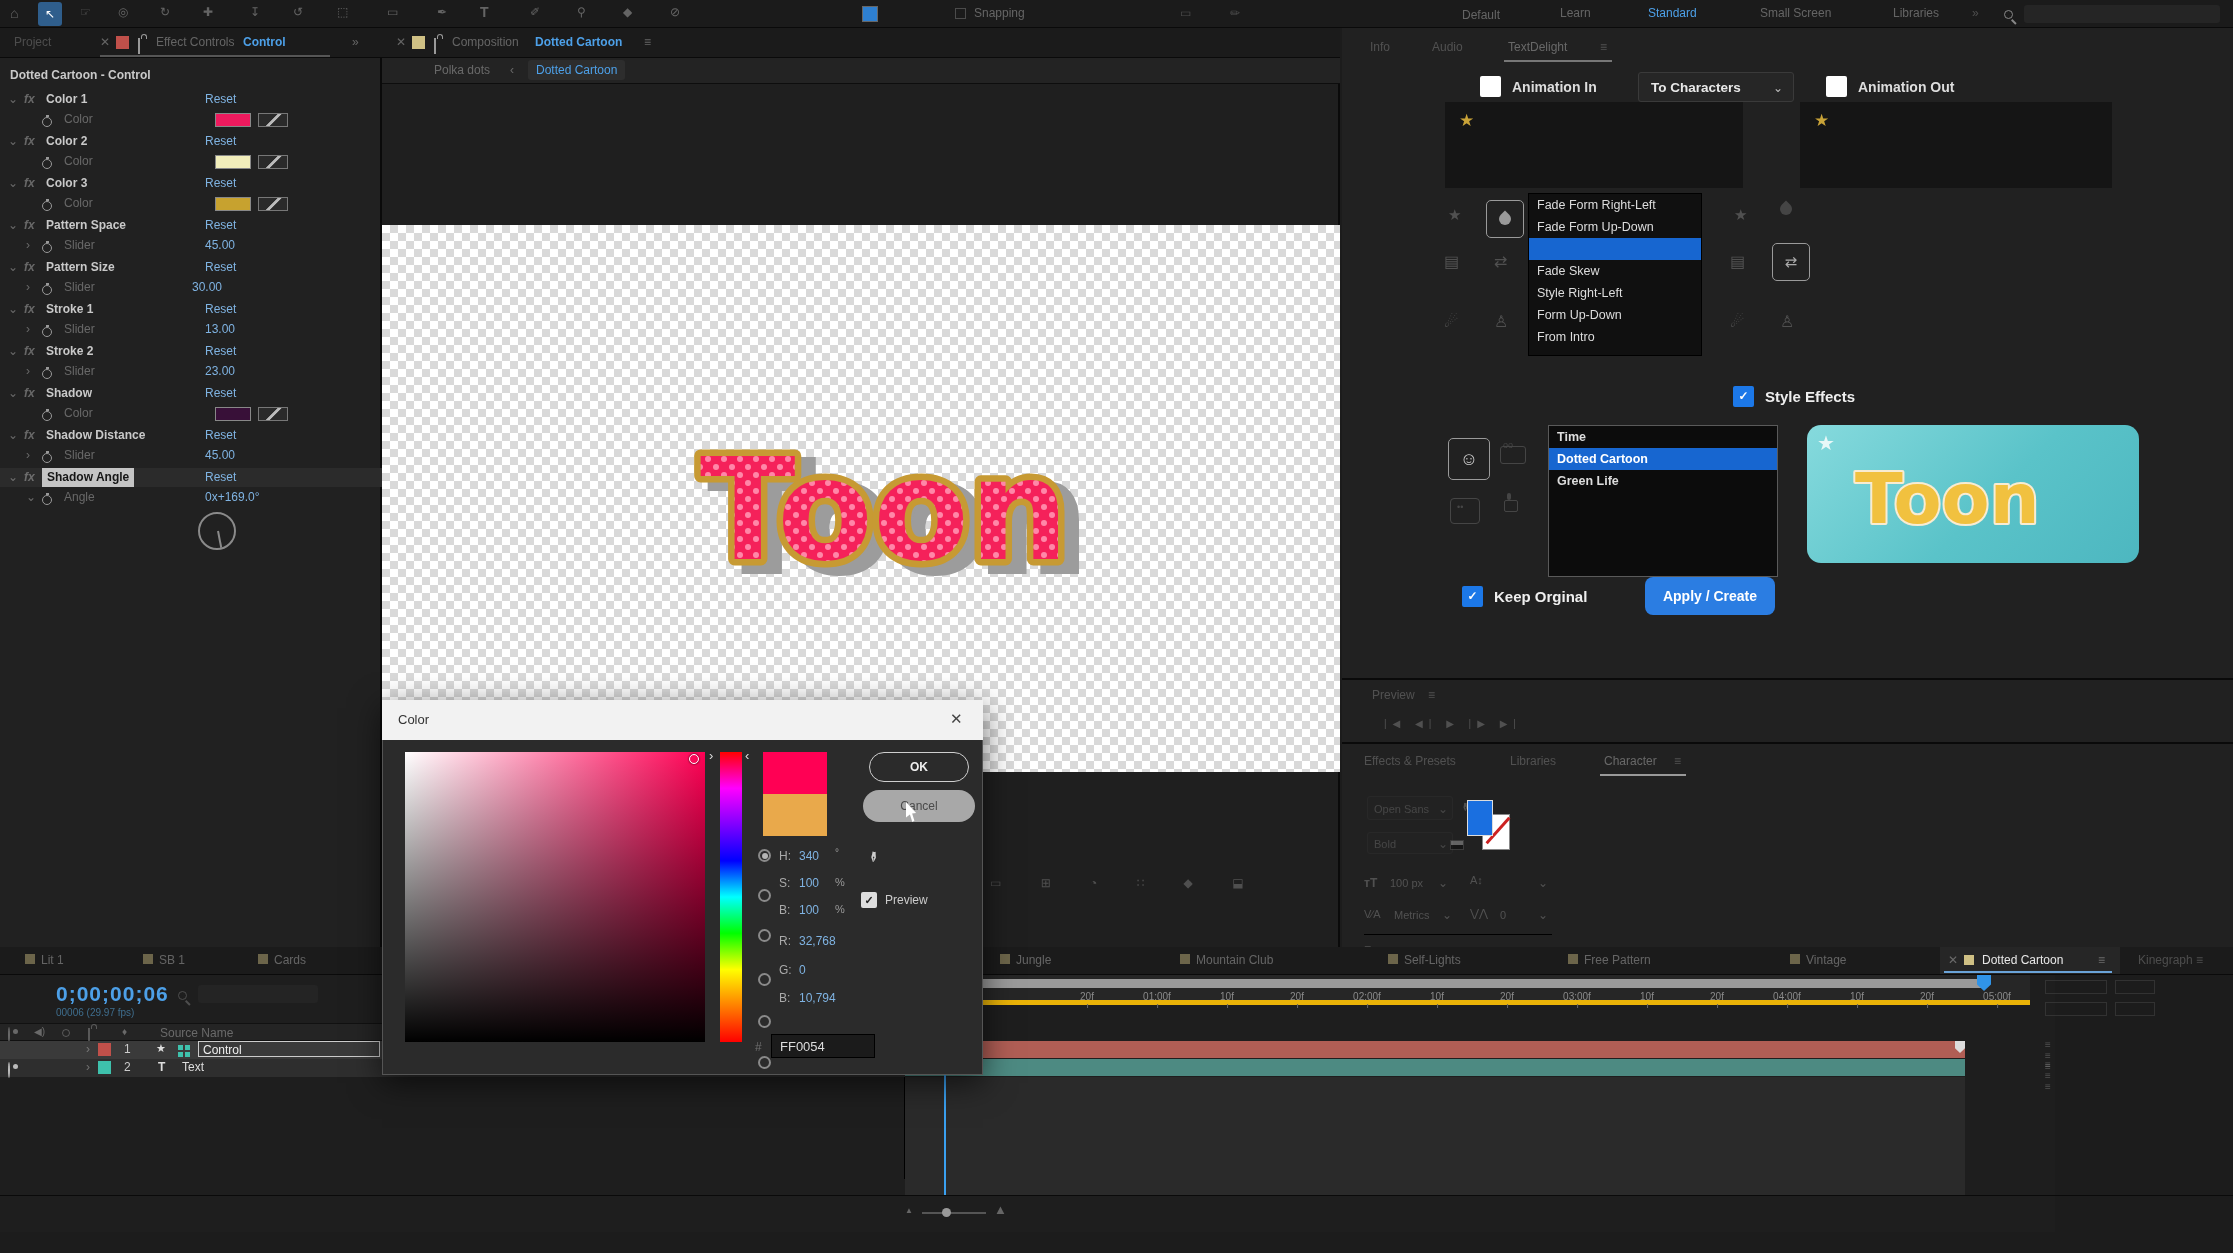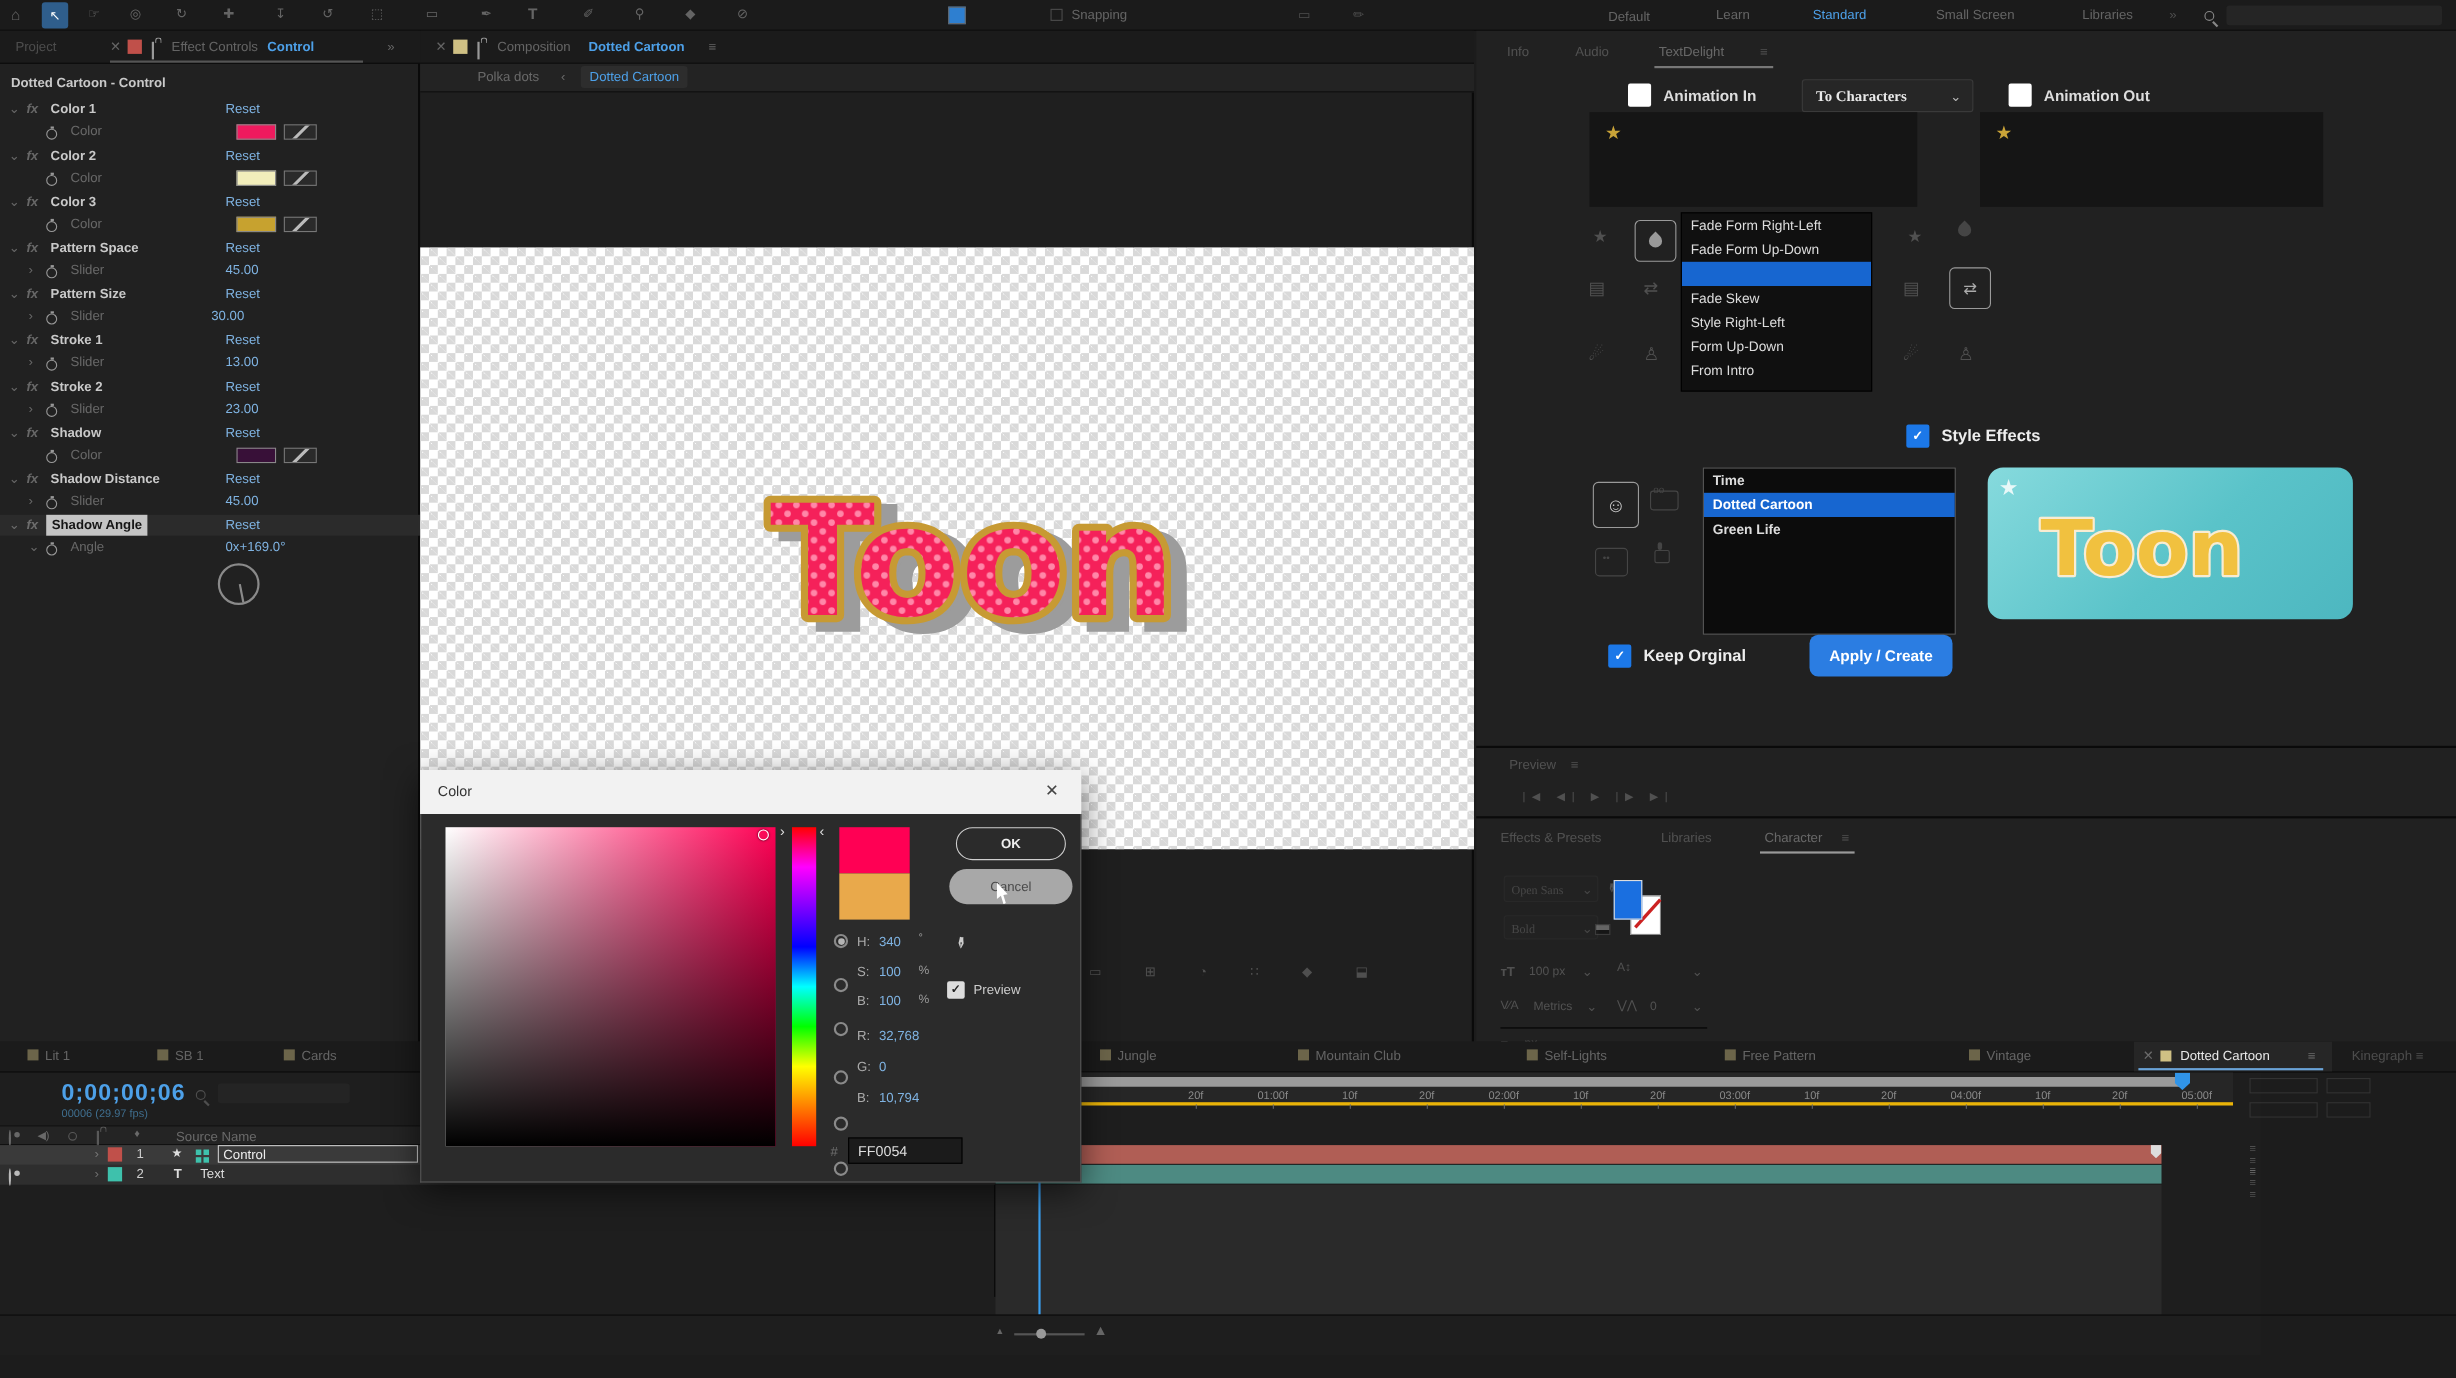--- a/index.html
+++ b/index.html
@@ -32,21 +32,21 @@
   .ruler-tick { position:absolute; transform:translateX(-50%); color:#8a8a8a; font-size:10px; }
   .ruler-tick::after { content:''; position:absolute; left:50%; top:13px; width:1px; height:4px; background:#666; }
   .listitem { height:22px; line-height:22px; padding-left:8px; color:#ddd; font-size:12.5px; white-space:nowrap; }
   .sel { background:#1766d0; color:#fff; }
   .cb-blue { background:#1c78e8; color:#fff; font-weight:bold; text-align:center; border-radius:2px; }
   .cb-white { background:#fff; border-radius:2px; }
   .radio { width:13px; height:13px; border:2px solid #8a8a8a; border-radius:50%; position:relative; }
   .radio.on::after { content:''; position:absolute; left:1.5px; top:1.5px; width:6px; height:6px; background:#b5b5b5; border-radius:50%; }
   .tabsq { width:10px; height:10px; background:#cfc084; display:inline-block; margin-right:6px; }
   .cursor { width:14px; height:20px; background:#fff; clip-path:polygon(0 0,0 78%,28% 62%,45% 100%,60% 94%,44% 58%,72% 55%); filter:drop-shadow(1px 1px 0 #333); }
-  .field { background:#262626; border:1px solid #3a3a3a; border-radius:3px; color:#9a9a9a;font-family:Liberation Serif, serif; }
+  .field { background:#262626; border:1px solid #3a3a3a; border-radius:3px; color:#9a9a9a; }
 </style>
 </head>
 <body>
 
 <div id="root">
 
   <div class="abs hdr" style="left:0;top:0;width:2233px;height:28px">
     <span class="abs dim" style="left:10px;top:5px;font-size:14px">⌂</span>
     <span class="abs" style="left:38px;top:2px;width:24px;height:24px;background:#2f5e8c;border-radius:3px;text-align:center;line-height:24px;color:#fff">↖</span>
     <span class="abs dim" style="left:80px;top:5px">☞</span>
@@ -437,21 +437,21 @@
       <div class="abs" style="left:0;top:84px;width:905px;height:18px;background:#2e2e2e">
         <span class="abs eye" style="left:8px;top:4px"></span>
         <span class="abs dim" style="left:86px;top:1px">›</span>
         <span class="abs" style="left: 98px; top: 2px; width: 13px; height: 13px; background: rgb(62, 193, 172);"></span>
         <span class="abs" style="left:124px;top:1px;color:#ccc">2</span>
         <span class="abs" style="left:158px;top:1px;color:#ddd;font-weight:bold">T</span>
         <span class="abs" style="left:182px;top:1px;color:#ddd">Text</span>
       </div>
     </div>
 
-    <div class="abs" style="left:905px;top:28px;width:1125px;height:30px;background:#262626;border-bottom:3px solid #eab308">
+    <div class="abs" style="left:905px;top:28px;width:1125px;height:30px;background:#262626;border-bottom:5px solid #eab308">
       <div class="abs" style="left:0;top:4px;width:1078px;height:9px;background:#9a9a9a;border-radius:2px"></div>
       <div class="abs" style="left:1072px;top:0;width:14px;height:16px;background:#3094e8;clip-path:polygon(0 0,100% 0,100% 60%,50% 100%,0 60%)"></div>
       <span class="ruler-tick" style="left:182px;top:16px">20f</span>
       <span class="ruler-tick" style="left:252px;top:16px">01:00f</span>
       <span class="ruler-tick" style="left:322px;top:16px">10f</span>
       <span class="ruler-tick" style="left:392px;top:16px">20f</span>
       <span class="ruler-tick" style="left:462px;top:16px">02:00f</span>
       <span class="ruler-tick" style="left:532px;top:16px">10f</span>
       <span class="ruler-tick" style="left:602px;top:16px">20f</span>
       <span class="ruler-tick" style="left:672px;top:16px">03:00f</span>

